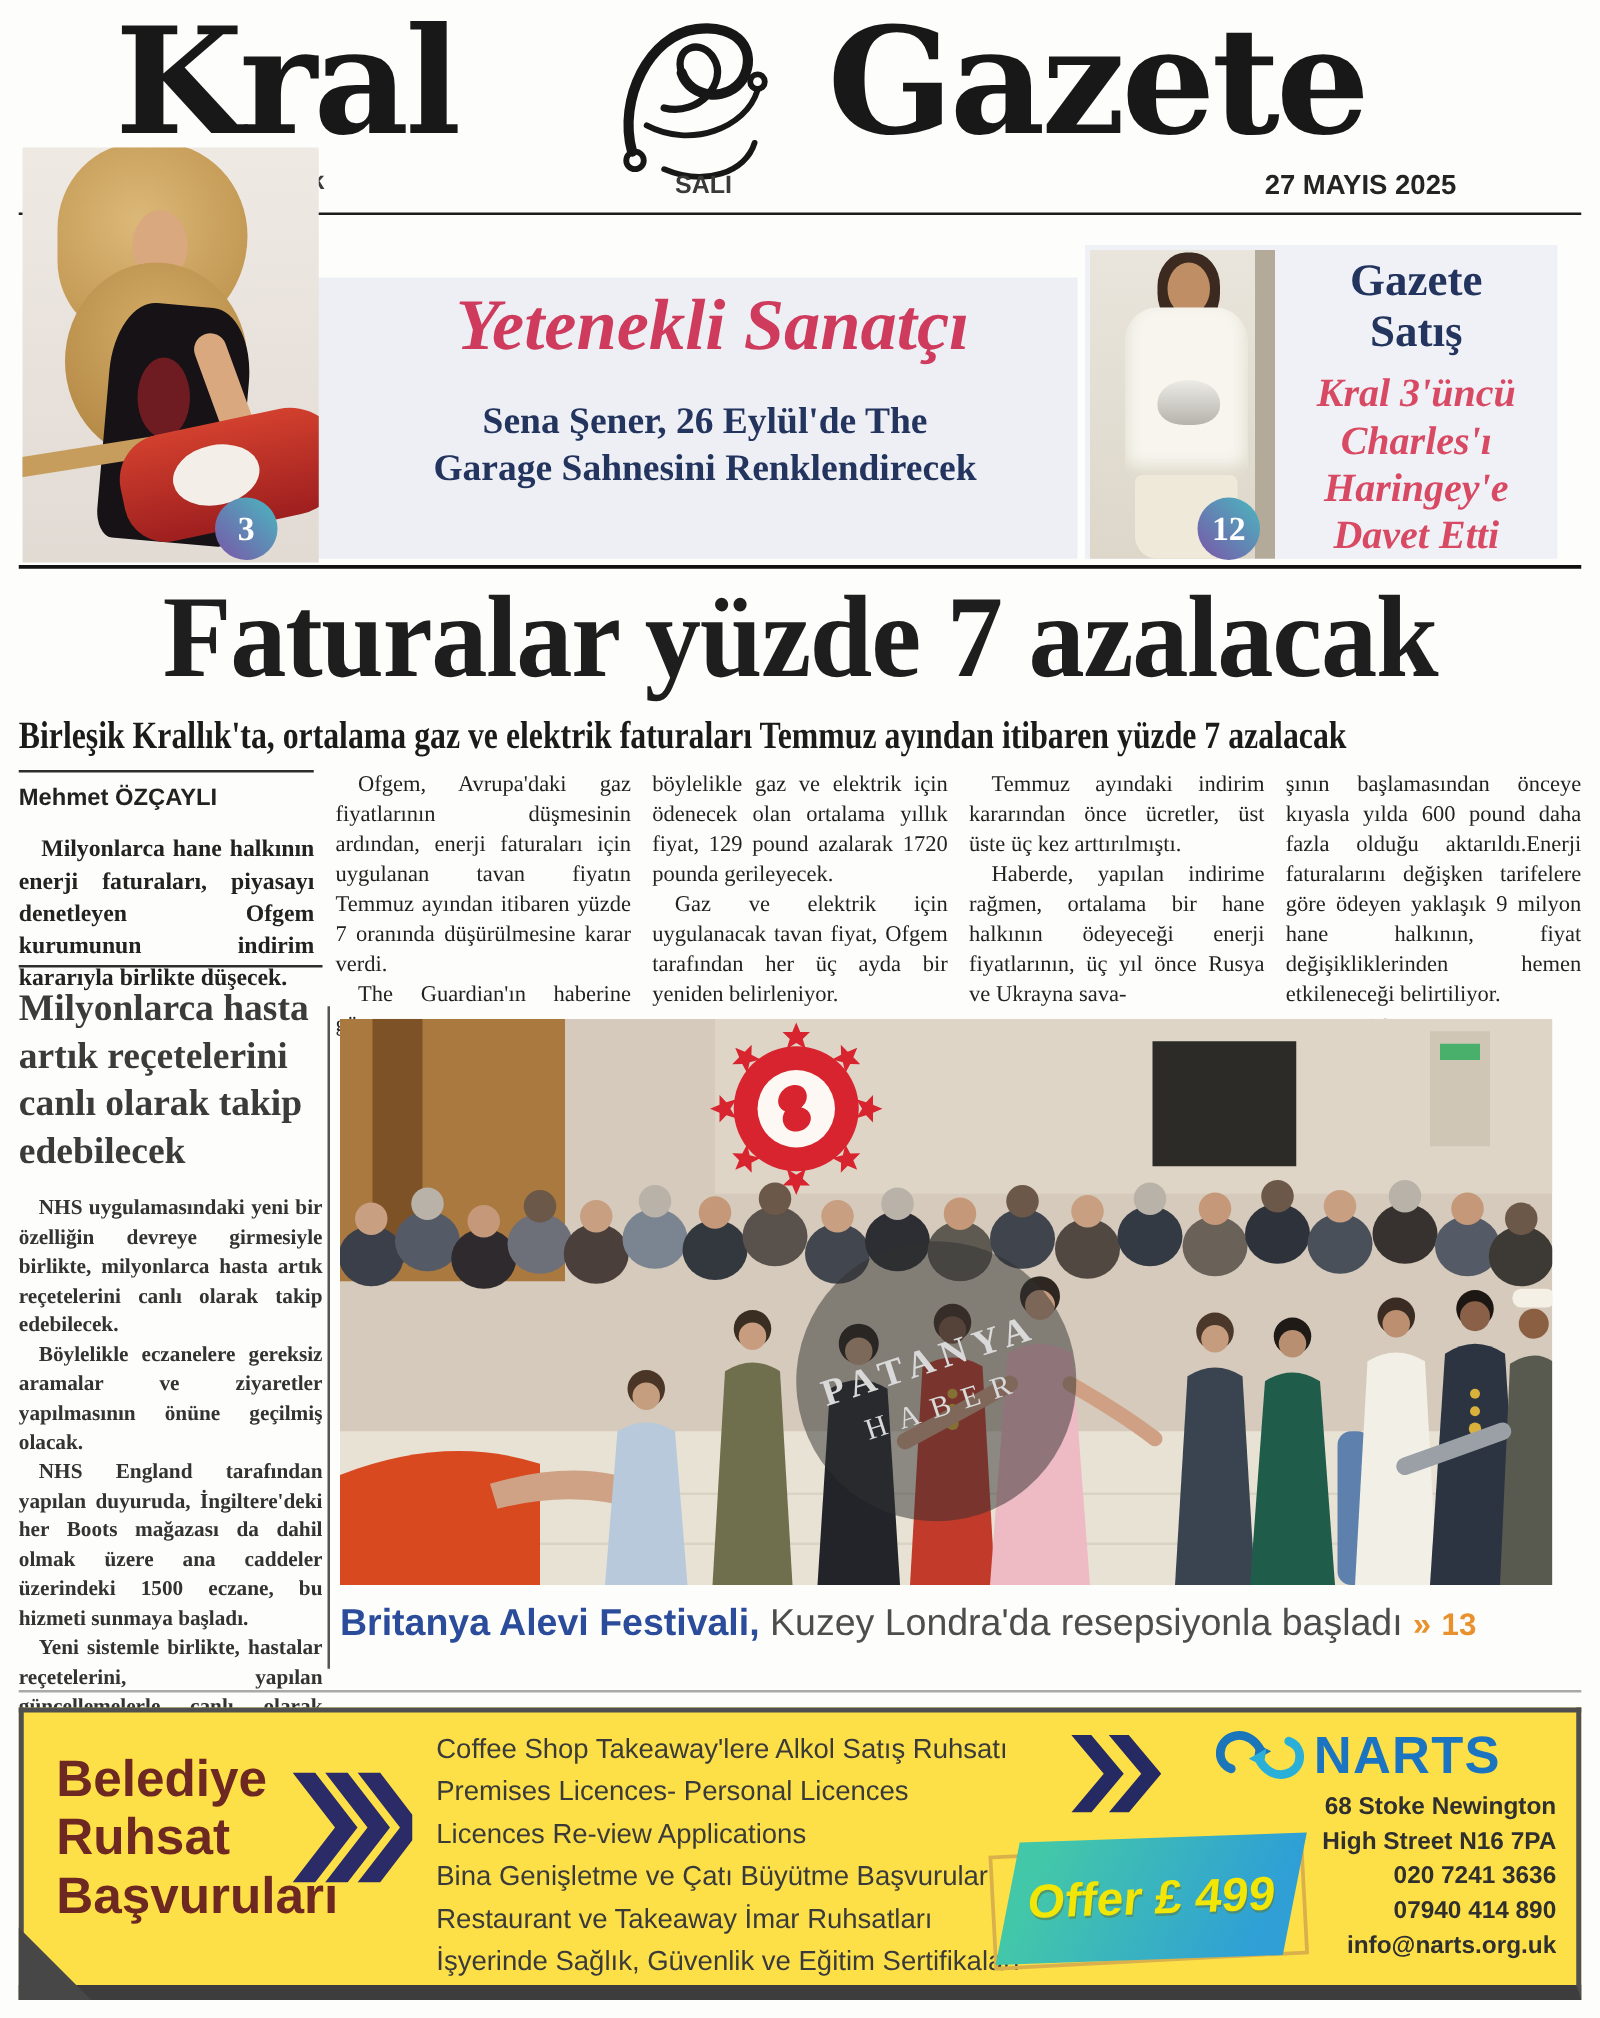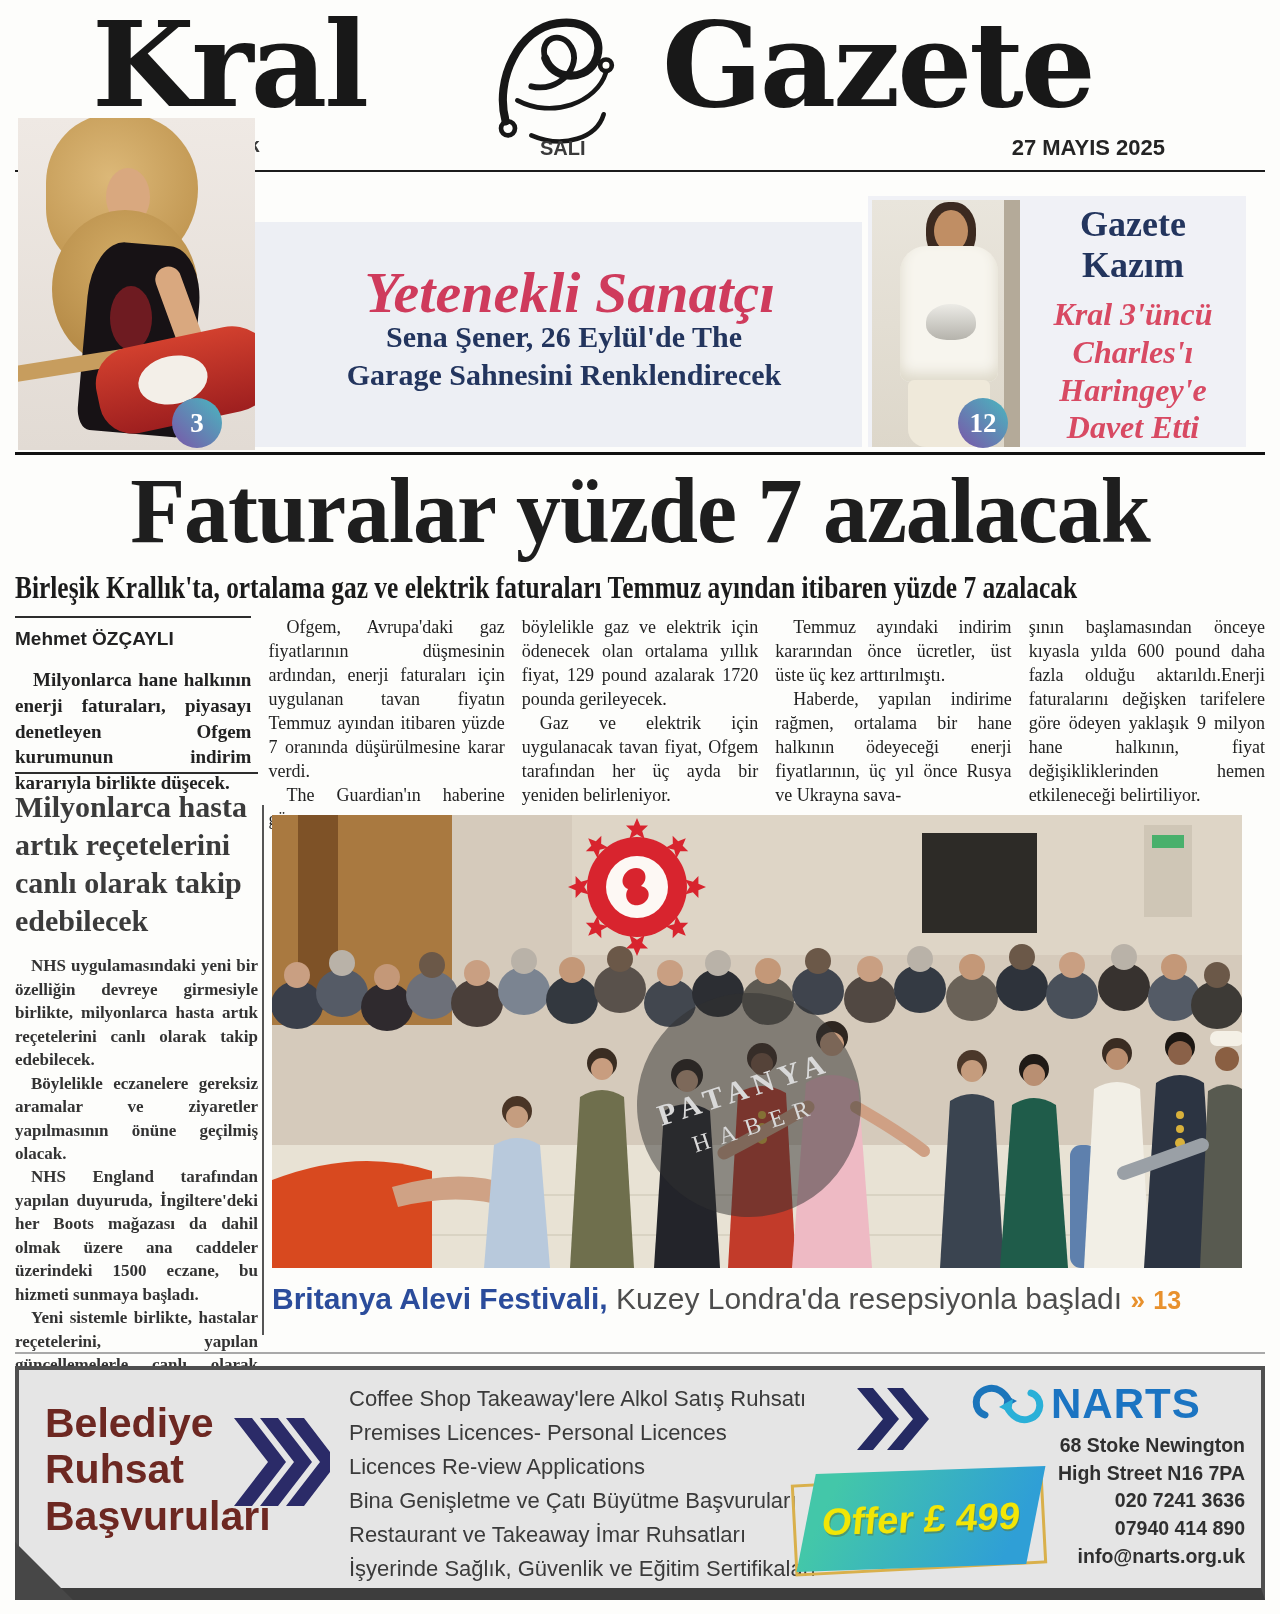--- a/index.html
+++ b/index.html
@@ -8,21 +8,21 @@
   .abs { position:absolute; }
 
   
   .mast-title { font-family:"DejaVu Serif", serif; font-weight:bold; color:#181818;
                 font-size:118px; letter-spacing:-3px; line-height:1; }
   .mast-sub { font-family:"Liberation Sans", sans-serif; font-weight:bold; color:#3a3a3a; font-size:20px; }
   .rule-h { background:#1c1c1c; }
 
   
   .panel { background:#edeff4; }
-  .promo-head { font-style:italic; font-weight:bold; color:#cf3b5c; font-size:58px; text-align:center;margin-top:33px; }
+  .promo-head { font-style:italic; font-weight:bold; color:#cf3b5c; font-size:58px; text-align:center; }
   .promo-sub { font-weight:bold; color:#23355e; font-size:30px; text-align:center; line-height:1.28; }
   .promo-name { font-weight:bold; color:#23355e; font-size:36px; text-align:center; line-height:1.15; }
   .promo-script { font-style:italic; font-weight:bold; color:#d84a63; font-size:32px; text-align:center; line-height:1.18; }
   .badge { width:50px; height:50px; border-radius:50%; background:linear-gradient(45deg,#7a55a8,#49b8c0);
            color:#fff; font-weight:bold; font-size:27px; display:flex; align-items:center; justify-content:center; z-index:9; }
 
   
   .singer { left:18px; top:118px; width:237px; height:332px; overflow:hidden; z-index:6;
             background:linear-gradient(#efe9e4,#e2dbd4); }
   .singer div { position:absolute; }
@@ -73,21 +73,21 @@
   .side-body p { text-indent:16px; }
   .vrule { background:#555; }
 
   
   .caption { font-family:"Liberation Sans", sans-serif; font-size:30px; color:#4d4d4d; white-space:nowrap; }
   .caption .cap-b { color:#2b4c9b; font-weight:bold; }
   .caption .cap-arr { color:#e8912d; font-weight:bold; font-size:26px; }
   .caption .cap-pg { color:#e8912d; font-weight:bold; font-size:25px; }
 
   
-  .adbox { left:15px; top:1366px; width:1250px; height:234px; background:#e5e5e5;
+  .adbox { left:15px; top:1366px; width:1250px; height:234px; background:#fde047;
            border:4px solid #4f4f4f; border-bottom:12px solid #3d3d3d; }
   .ad-tri { left:-4px; bottom:-12px; width:0; height:0;
             border-bottom:58px solid #474747; border-right:58px solid transparent; }
   .ad-title { font-family:"Liberation Sans", sans-serif; font-weight:bold; font-size:41px;
               line-height:1.13; color:#6d2822; }
   .ad-services { font-family:"Liberation Sans", sans-serif; font-size:22px; line-height:34px; color:#3a3a3a; }
   .ad-services span { display:block; }
   .narts-txt { font-family:"Liberation Sans", sans-serif; font-weight:bold; font-size:42px;
                color:#1b74c2; letter-spacing:1px; }
   .ad-addr { font-family:"Liberation Sans", sans-serif; font-weight:bold; font-size:19.5px;
@@ -150,21 +150,21 @@
     <div class="m-edge"></div>
     <div class="m-hair"></div>
     <div class="m-face"></div>
     <div class="m-blazer"></div>
     <div class="m-skirt"></div>
     <div class="m-clutch"></div>
   </div>
 
   <div class="abs" style="left:1022px; top:204px; width:222px;">
     <div class="promo-name">Gazete</div>
-    <div class="promo-name">Kazım</div>
+    <div class="promo-name">Satış</div>
   </div>
   <div class="abs" style="left:1022px; top:296px; width:222px;">
     <div class="promo-script">Kral 3'üncü</div>
     <div class="promo-script">Charles'ı</div>
     <div class="promo-script">Haringey'e</div>
     <div class="promo-script">Davet Etti</div>
   </div>
   <div class="abs badge" style="left:958px; top:398px;">12</div>
 </section>
 

